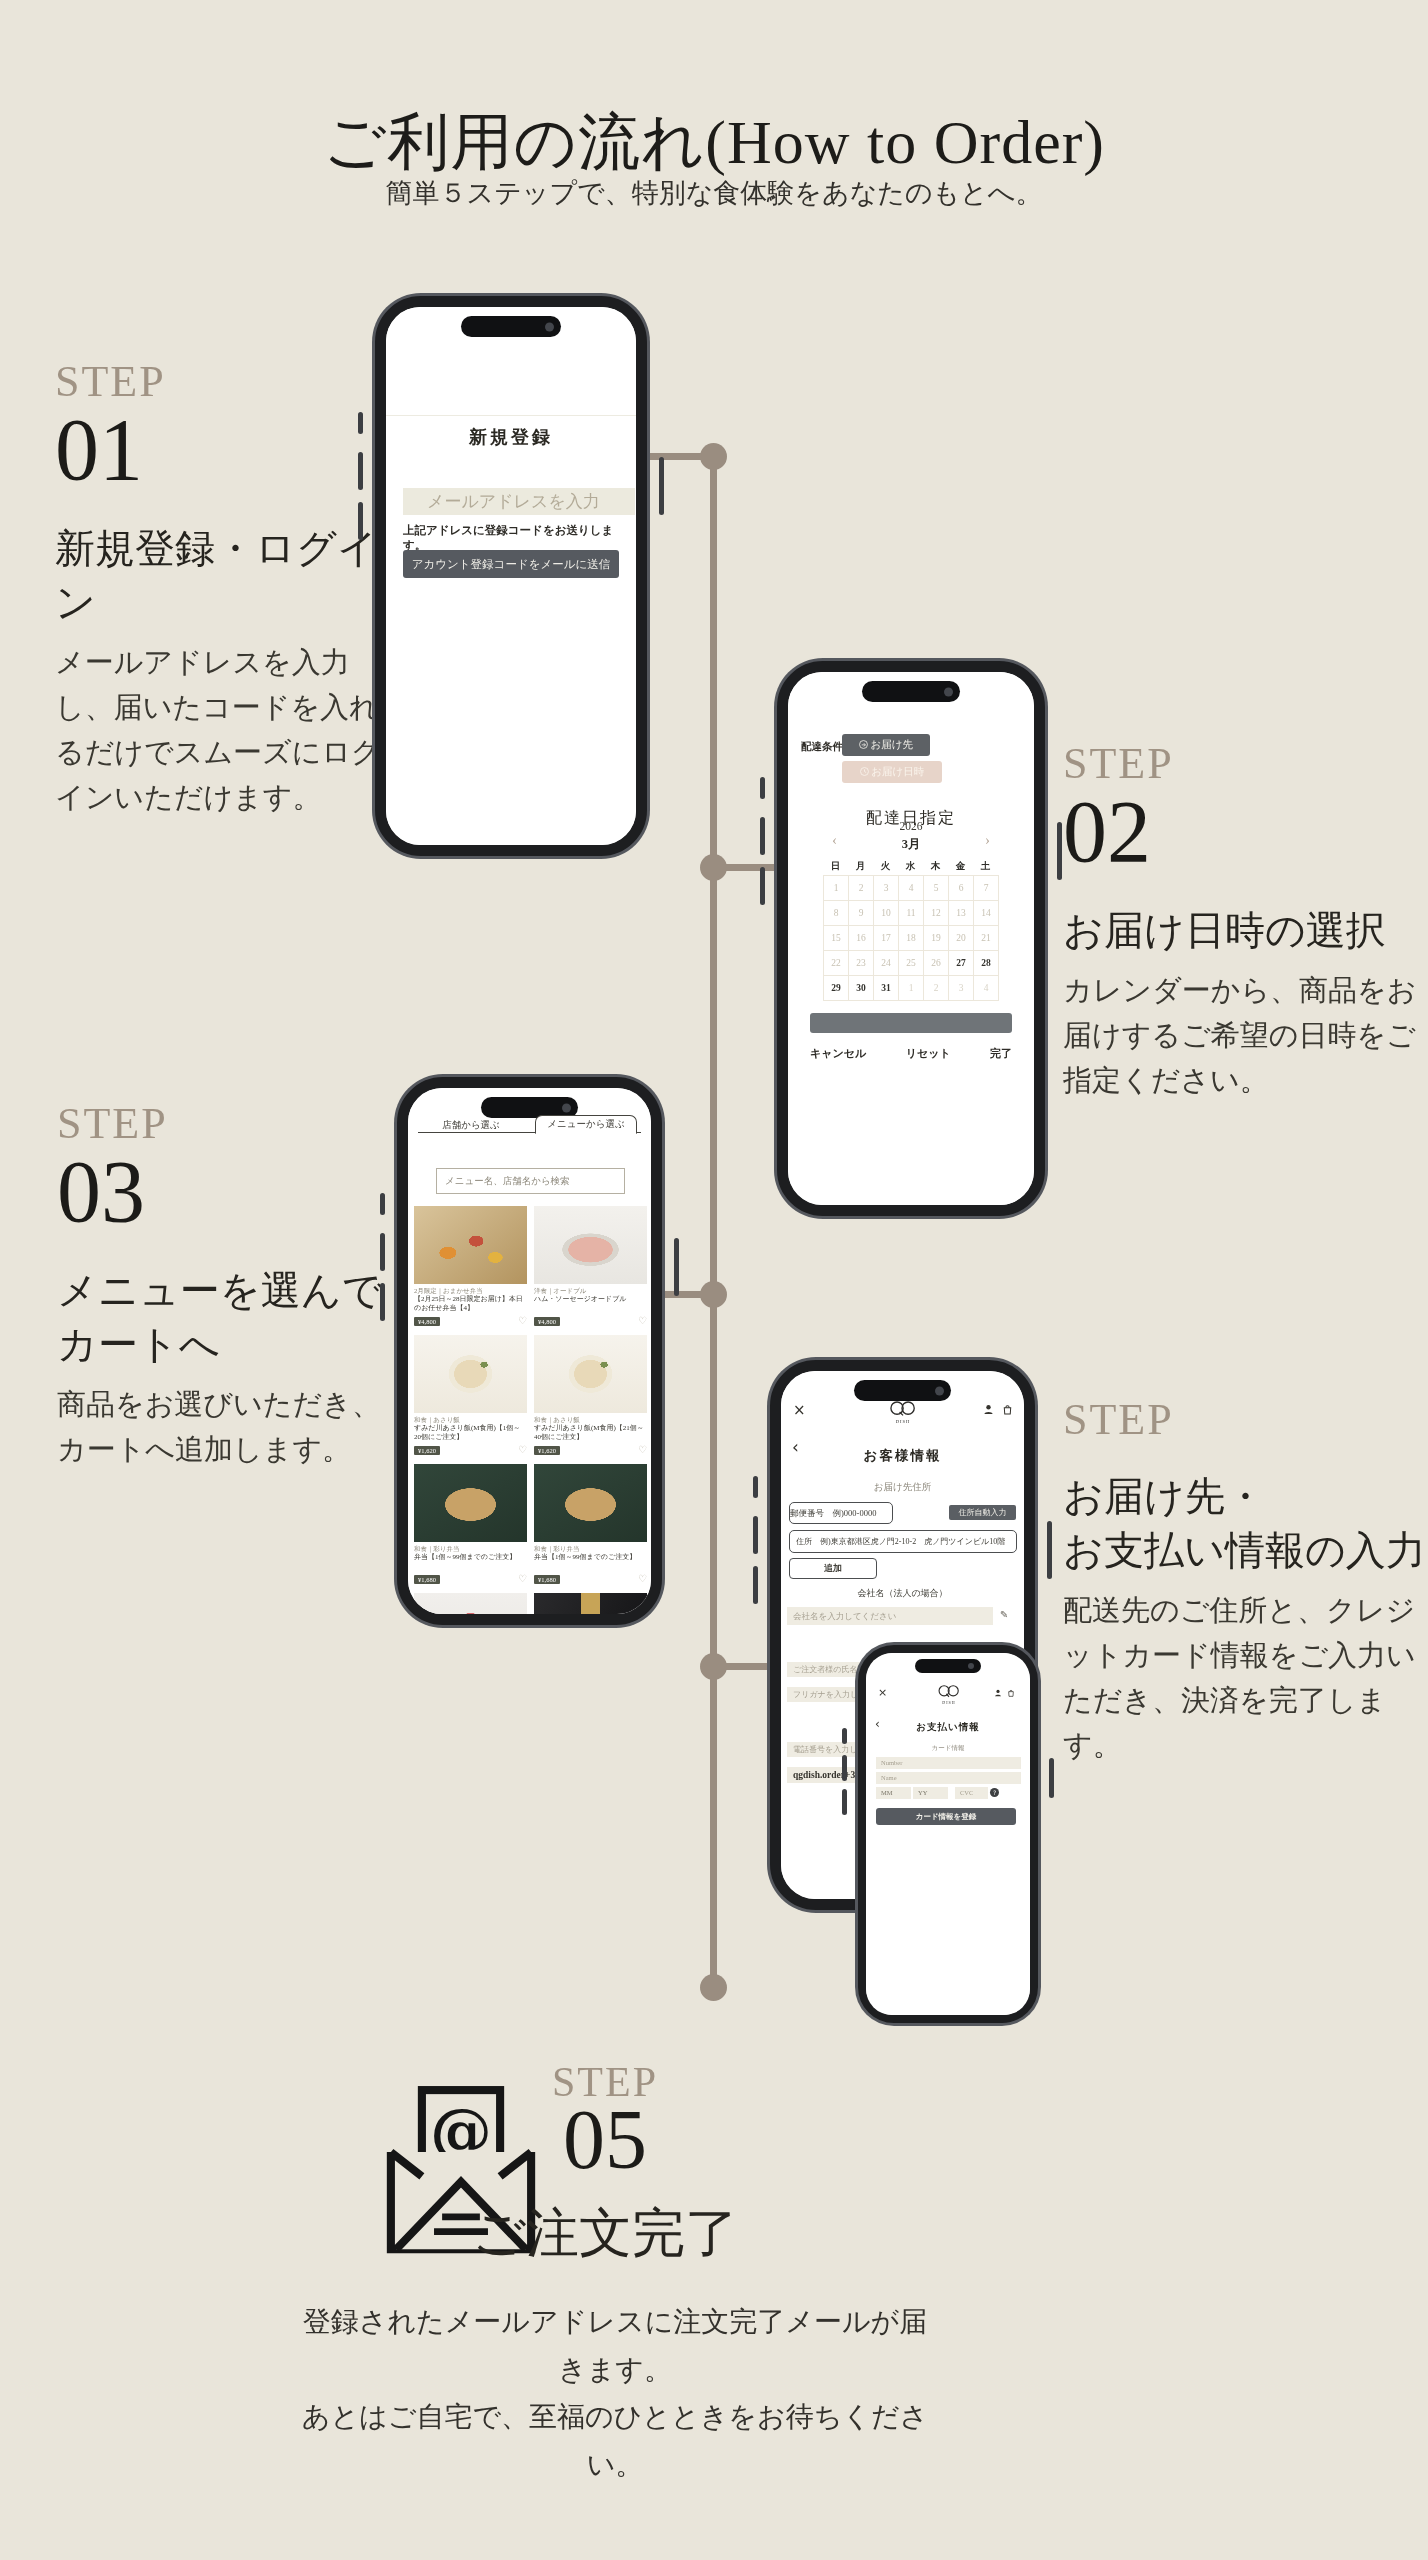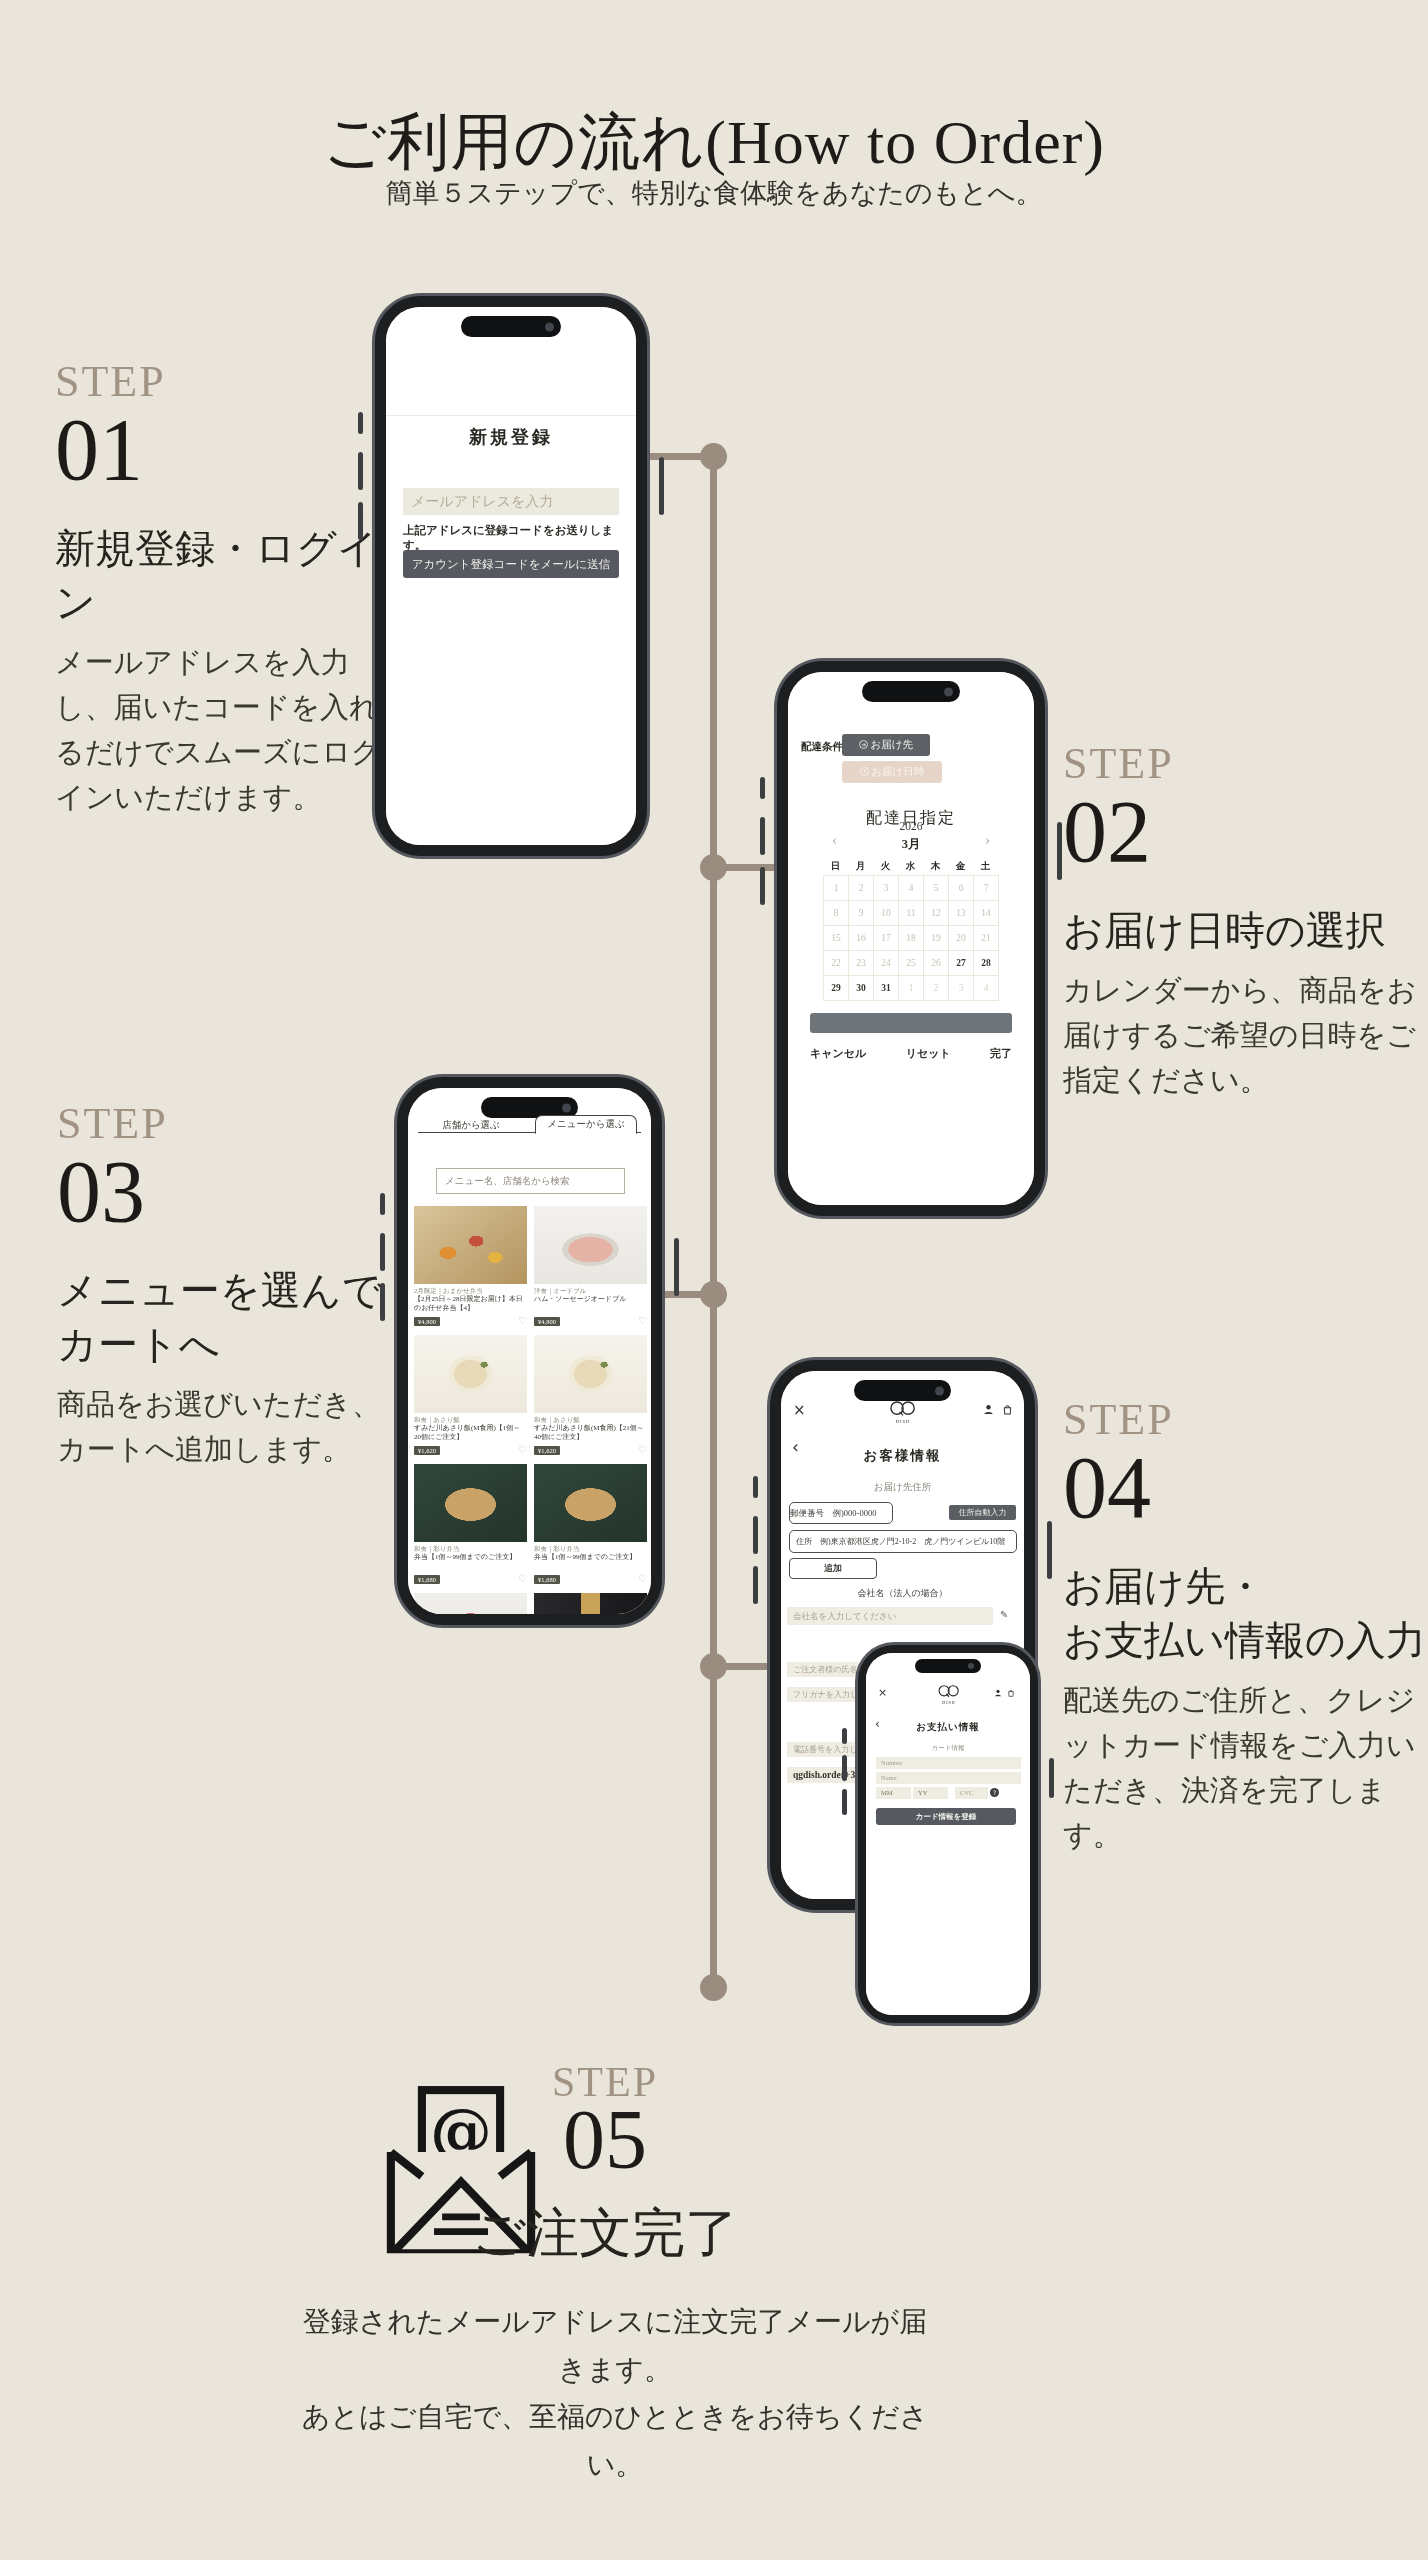--- a/index.html
+++ b/index.html
@@ -111,38 +111,37 @@
     <div class="step-label">STEP</div>
     <div class="step-number">03</div>
     <h2 class="step-heading">メニューを選んで
 カートへ</h2>
     <p class="step-body">商品をお選びいただき、
 カートへ追加します。</p>
   </div>
 
   <div class="step-block" style="left:1063px;top:1398px;width:365px;">
     <div class="step-label">STEP</div>
-    <div class="step-number">04</div>
     <h2 class="step-heading">お届け先・
 お支払い情報の入力</h2>
     <p class="step-body">配送先のご住所と、クレジットカード情報をご入力いただき、決済を完了します。</p>
   </div>
 
   <div class="phone" style="left:375px;top:296px;width:250px;height:538px;">
     <div class="key" style="left:-28px;top:105px;height:22px;"></div>
     <div class="key" style="left:-28px;top:145px;height:38px;"></div>
     <div class="key" style="left:-28px;top:195px;height:38px;"></div>
     <div class="key" style="right:-28px;top:150px;height:58px;"></div>
     <div class="screen">
       <div class="island">
           <div class="cam"></div>
         </div>
       <div class="abs" style="top:108px;left:0;right:0;border-top:1px solid #edebe1;"></div>
       <div class="abs ctr" style="top:118px;font-size:18px;font-weight:bold;letter-spacing:3px;color:#2b2923;">新規登録</div>
-      <div class="abs inputish" style="top:181px;left:17px;width:208px;height:27px;line-height:27px;padding-left:8px;font-size:14px;">メールアドレスを入力</div>
+      <div class="abs inputish" style="top:181px;left:17px;width:208px;height:27px;line-height:27px;padding-left:24px;font-size:17px;">メールアドレスを入力</div>
       <div class="abs" style="top:216px;left:17px;font-size:11.5px;font-weight:600;color:#2f2d28;">上記アドレスに登録コードをお送りします。</div>
       <div class="abs darkbtn" style="top:243px;left:17px;width:216px;height:28px;line-height:28px;font-size:11.5px;">アカウント登録コードをメールに送信</div>
     </div>
   </div>
 
   <div class="phone" style="left:777px;top:661px;width:246px;height:533px;">
     <div class="key" style="left:-28px;top:105px;height:22px;"></div>
     <div class="key" style="left:-28px;top:145px;height:38px;"></div>
     <div class="key" style="left:-28px;top:195px;height:38px;"></div>
     <div class="key" style="right:-28px;top:150px;height:58px;"></div>

